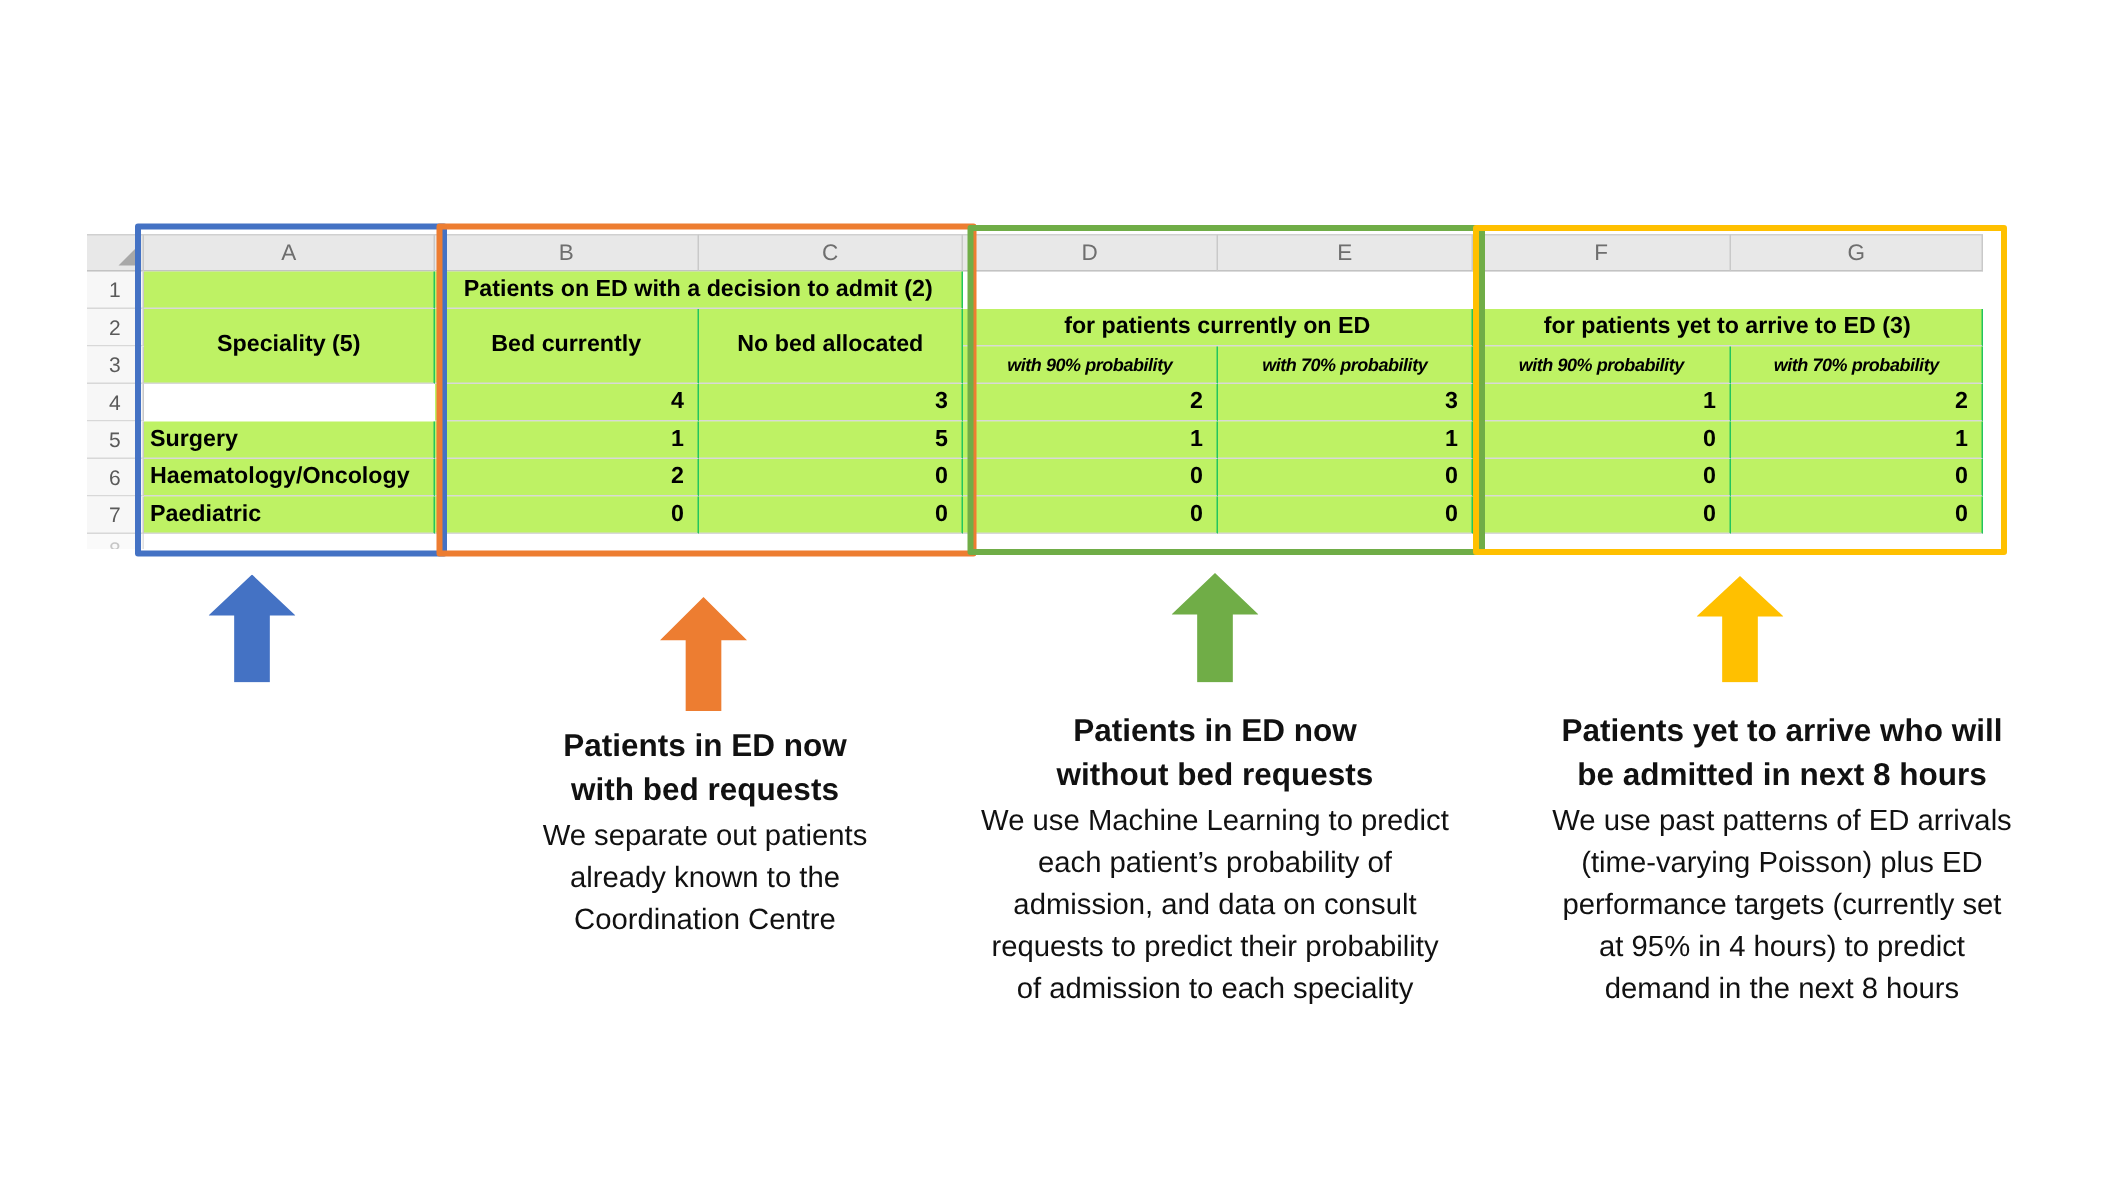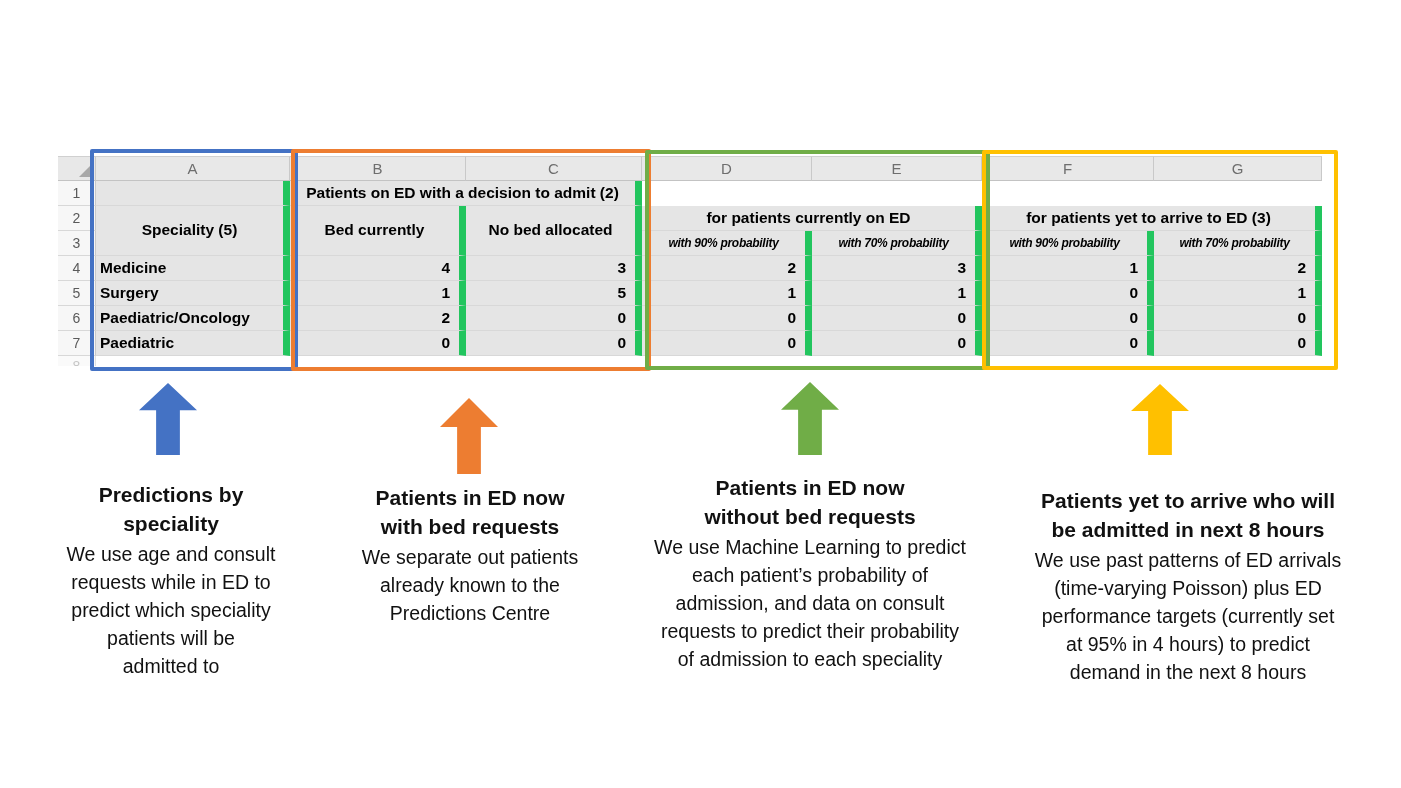--- a/index.html
+++ b/index.html
@@ -9,24 +9,24 @@
   }
   
   .sheet{
     position:absolute;left:58px;top:156px;
     display:grid;
     grid-template-columns:38px 194px 176px 176px 170px 170px 172px 168px;
     grid-template-rows:25px 25px 25px 25px 25px 25px 25px 25px 10px;
     background:#ffffff;
   }
   .cell{
-    border-right:7px solid #22c55e;border-bottom:1px solid #d8d8d8;
+    border-right:1px solid #22c55e;border-bottom:1px solid #d8d8d8;
     display:flex;align-items:center;justify-content:center;
     font-size:15.5px;font-weight:700;line-height:1.05;
-    background:#e5e5e5;white-space:nowrap;overflow:visible;
+    background:#bef264;white-space:nowrap;overflow:visible;
   }
   .band{
     background:#e8e8e8;border-right:1px solid #c9c9c9;border-bottom:1px solid #c3c3c3;
     border-top:1px solid #d0d0d0;
     color:#6e6e6e;font-weight:400;font-size:15px;
   }
   .rn{
     background:#f7f7f7;border-right:1px solid #c9c9c9;border-bottom:1px solid #d8d8d8;
     color:#5a5a5a;font-weight:400;font-size:14px;
   }
@@ -99,37 +99,36 @@
     <div class="cell" style="grid-area:3/2/5/3">Speciality (5)</div>
     <div class="cell" style="grid-area:3/3/5/4">Bed currently</div>
     <div class="cell" style="grid-area:3/5/4/7">for patients currently on ED</div>
     <div class="cell" style="grid-area:3/4/5/5">No bed allocated</div>
     <div class="cell" style="grid-area:3/7/4/9">for patients yet to arrive to ED (3)</div>
     <div class="cell ph" style="grid-area:4/5/5/6">with 90% probability</div>
     <div class="cell ph" style="grid-area:4/6/5/7">with 70% probability</div>
     <div class="cell ph" style="grid-area:4/7/5/8">with 90% probability</div>
     <div class="cell ph" style="grid-area:4/8/5/9">with 70% probability</div>
 
-    <div class="cell name" style="grid-area:5/2/6/3">Medicine</div>
     <div class="cell num" style="grid-area:5/3/6/4">4</div>
     <div class="cell num" style="grid-area:5/4/6/5">3</div>
     <div class="cell num" style="grid-area:5/5/6/6">2</div>
     <div class="cell num" style="grid-area:5/6/6/7">3</div>
     <div class="cell num" style="grid-area:5/7/6/8">1</div>
     <div class="cell num" style="grid-area:5/8/6/9">2</div>
 
     <div class="cell name" style="grid-area:6/2/7/3">Surgery</div>
     <div class="cell num" style="grid-area:6/3/7/4">1</div>
     <div class="cell num" style="grid-area:6/4/7/5">5</div>
     <div class="cell num" style="grid-area:6/5/7/6">1</div>
     <div class="cell num" style="grid-area:6/6/7/7">1</div>
     <div class="cell num" style="grid-area:6/7/7/8">0</div>
     <div class="cell num" style="grid-area:6/8/7/9">1</div>
 
-    <div class="cell name" style="grid-area:7/2/8/3">Paediatric/Oncology</div>
+    <div class="cell name" style="grid-area:7/2/8/3">Haematology/Oncology</div>
     <div class="cell num" style="grid-area:7/3/8/4">2</div>
     <div class="cell num" style="grid-area:7/4/8/5">0</div>
     <div class="cell num" style="grid-area:7/5/8/6">0</div>
     <div class="cell num" style="grid-area:7/6/8/7">0</div>
     <div class="cell num" style="grid-area:7/7/8/8">0</div>
     <div class="cell num" style="grid-area:7/8/8/9">0</div>
 
     <div class="cell name" style="grid-area:8/2/9/3">Paediatric</div>
     <div class="cell num" style="grid-area:8/3/9/4">0</div>
     <div class="cell num" style="grid-area:8/4/9/5">0</div>
@@ -144,46 +143,37 @@
   <div class="hbox" style="left: 90px; top: 149px; width: 200px; height: 214px; border-color: rgb(68, 114, 196);"></div>
   <div class="hbox" style="left: 291px; top: 149px; width: 352px; height: 214px; border-color: rgb(237, 125, 49);"></div>
   <div class="hbox" style="left: 645px; top: 150px; width: 337px; height: 212px; border-color: rgb(112, 173, 71);"></div>
   <div class="hbox" style="left: 982px; top: 150px; width: 348px; height: 212px; border-color: rgb(255, 192, 0);"></div>
 
   <div class="arrow" style="left: 139px; top: 383px; width: 58px; height: 72px; background-color: rgb(68, 114, 196);"></div>
   <div class="arrow" style="left: 440px; top: 398px; width: 58px; height: 76px; background-color: rgb(237, 125, 49);"></div>
   <div class="arrow" style="left: 781px; top: 382px; width: 58px; height: 73px; background-color: rgb(112, 173, 71);"></div>
   <div class="arrow" style="left: 1131px; top: 384px; width: 58px; height: 71px; background-color: rgb(255, 192, 0);"></div>
 
-  <div class="ann" style="left:21px;top:480px;width:300px">
-    <div class="ann-heading">Predictions by
-speciality</div>
-    <div class="ann-body">We use age and consult
-requests while in ED to
-predict which speciality
-patients will be
-admitted to</div>
-  </div>
   <div class="ann" style="left:320px;top:483px;width:300px">
     <div class="ann-heading">Patients in ED now
 with bed requests</div>
     <div class="ann-body">We separate out patients
 already known to the
-Predictions Centre</div>
+Coordination Centre</div>
   </div>
   <div class="ann" style="left:610px;top:473px;width:400px">
     <div class="ann-heading">Patients in ED now
 without bed requests</div>
     <div class="ann-body">We use Machine Learning to predict
 each patient’s probability of
 admission, and data on consult
 requests to predict their probability
 of admission to each speciality</div>
   </div>
-  <div class="ann" style="left:988px;top:486px;width:400px">
+  <div class="ann" style="left:988px;top:473px;width:400px">
     <div class="ann-heading">Patients yet to arrive who will
 be admitted in next 8 hours</div>
     <div class="ann-body">We use past patterns of ED arrivals
 (time-varying Poisson) plus ED
 performance targets (currently set
 at 95% in 4 hours) to predict
 demand in the next 8 hours</div>
   </div>
 
 </div>

